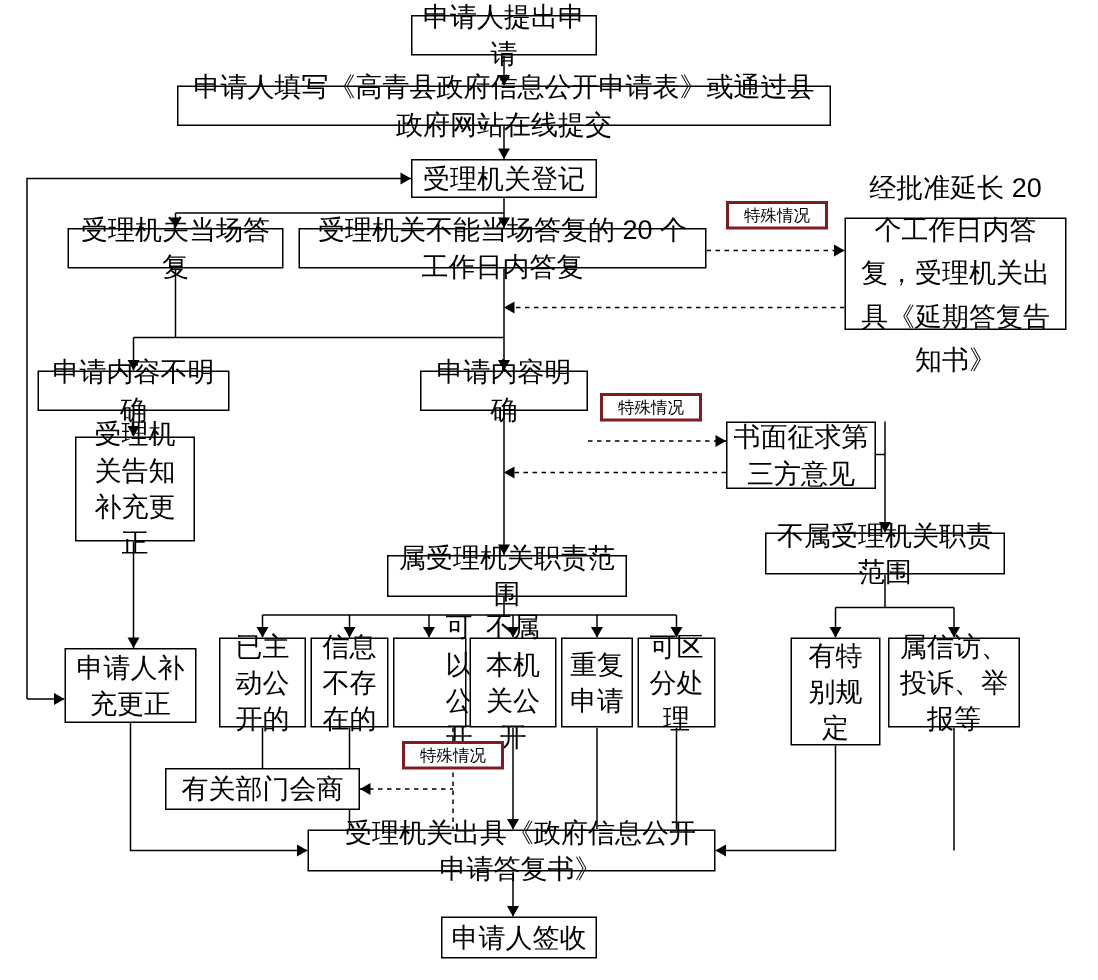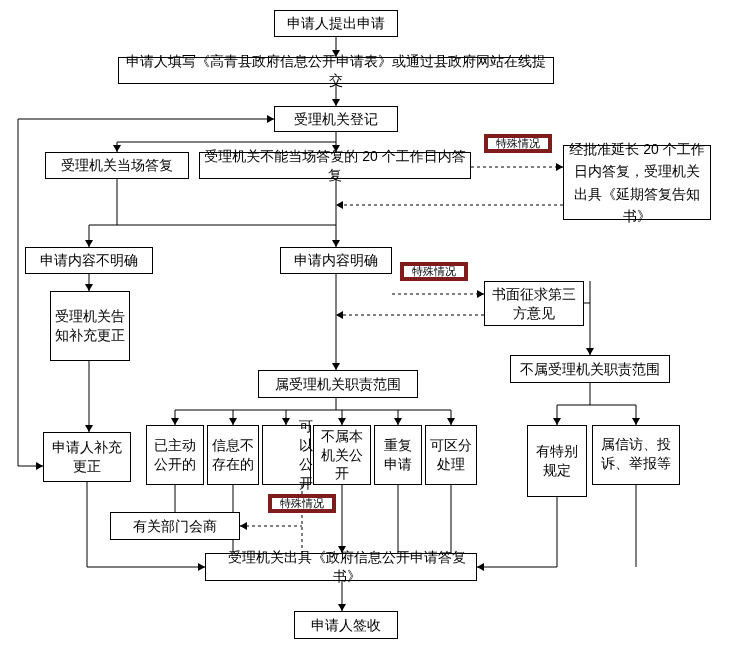--- a/index.html
+++ b/index.html
@@ -7,28 +7,28 @@
   #stage{position:relative;width:732px;height:653px;background:#fff;overflow:hidden;}
   .box{
     position:absolute;
     border:1px solid #000;
     background:#fff;
     box-sizing:border-box;
     display:flex;
     align-items:center;
     justify-content:center;
     text-align:center;
-    font-size:14px;
+    font-size:18px;
     line-height:1.35;
     color:#000;
     padding:2px 4px;
   }
   .lbl{
     position:absolute;
-    border:4px solid #7f1d1d;
+    border:2px solid #7f1d1d;
     background:#fff;
     box-sizing:border-box;
     display:flex;align-items:center;justify-content:center;
     font-size:11px;
     color:#000;
     padding:1px 3px;
     white-space:nowrap;
   }
   svg#wires{position:absolute;left:0;top:0;width:732px;height:653px;pointer-events:none;}
   svg#wires line, svg#wires path, svg#wires polyline{stroke:#000;stroke-width:1;fill:none;}

